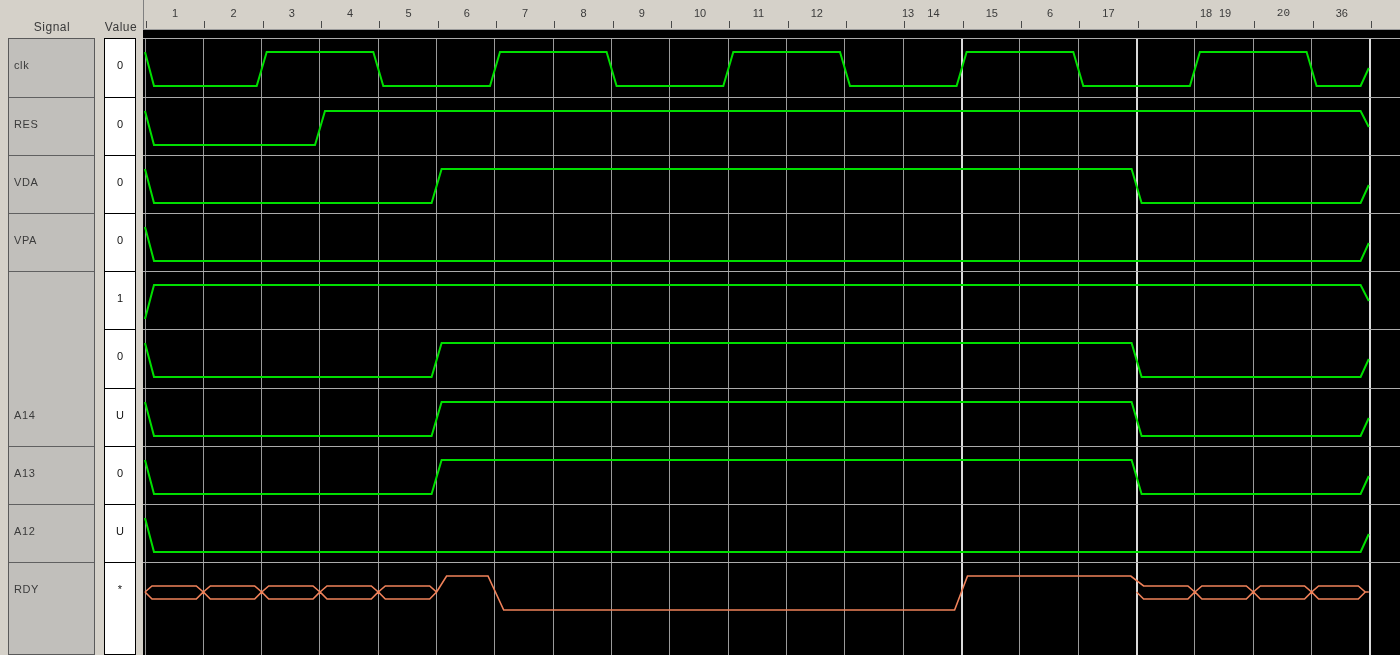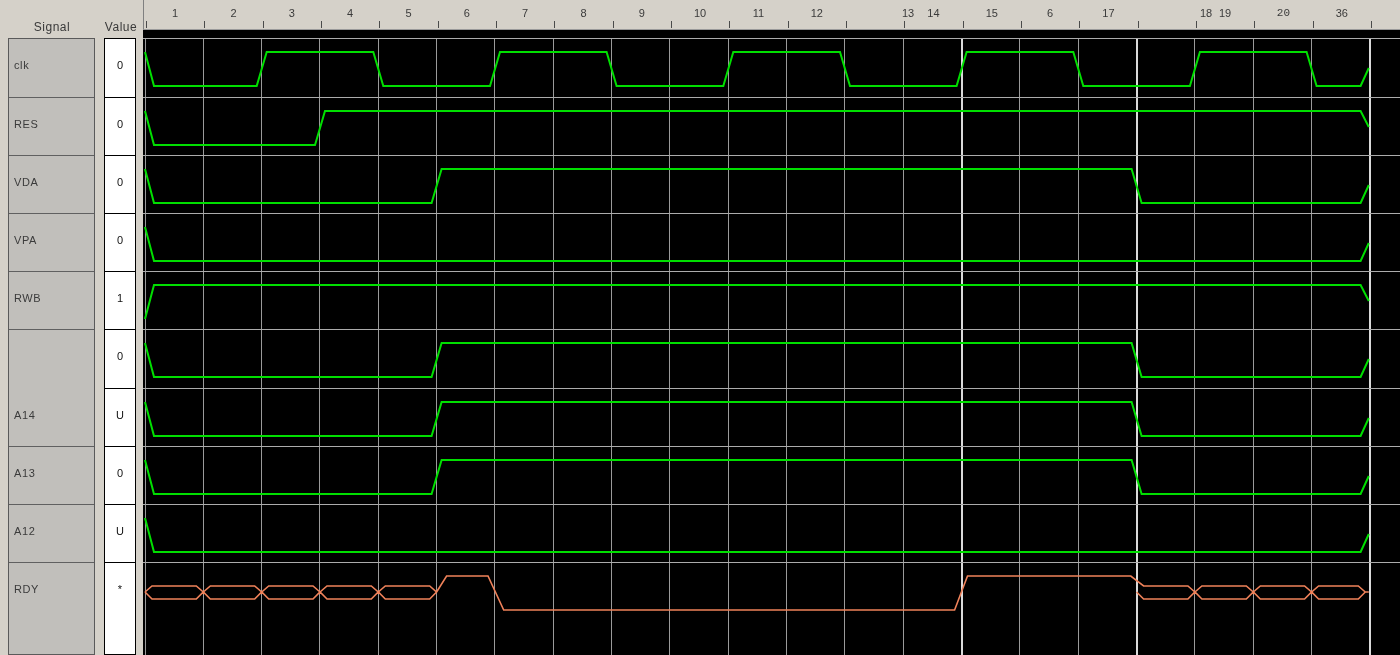--- a/index.html
+++ b/index.html
@@ -38,23 +38,20 @@
           <span class="sig-label">clk</span>
         </div>
         <div class="sig-row" style="top: 59px; height: 58px;">
           <span class="sig-label">RES</span>
         </div>
         <div class="sig-row" style="top: 117px; height: 58px;">
           <span class="sig-label">VDA</span>
         </div>
         <div class="sig-row" style="top: 175px; height: 58px;">
           <span class="sig-label">VPA</span>
-        </div>
-        <div class="sig-row" style="top: 233px; height: 58px;">
-          <span class="sig-label">RWB</span>
         </div>
         <div class="sig-row" style="top: 350px; height: 58px;">
           <span class="sig-label">A14</span>
         </div>
         <div class="sig-row" style="top: 408px; height: 58px;">
           <span class="sig-label">A13</span>
         </div>
         <div class="sig-row" style="top: 466px; height: 58px;">
           <span class="sig-label">A12</span>
         </div>

